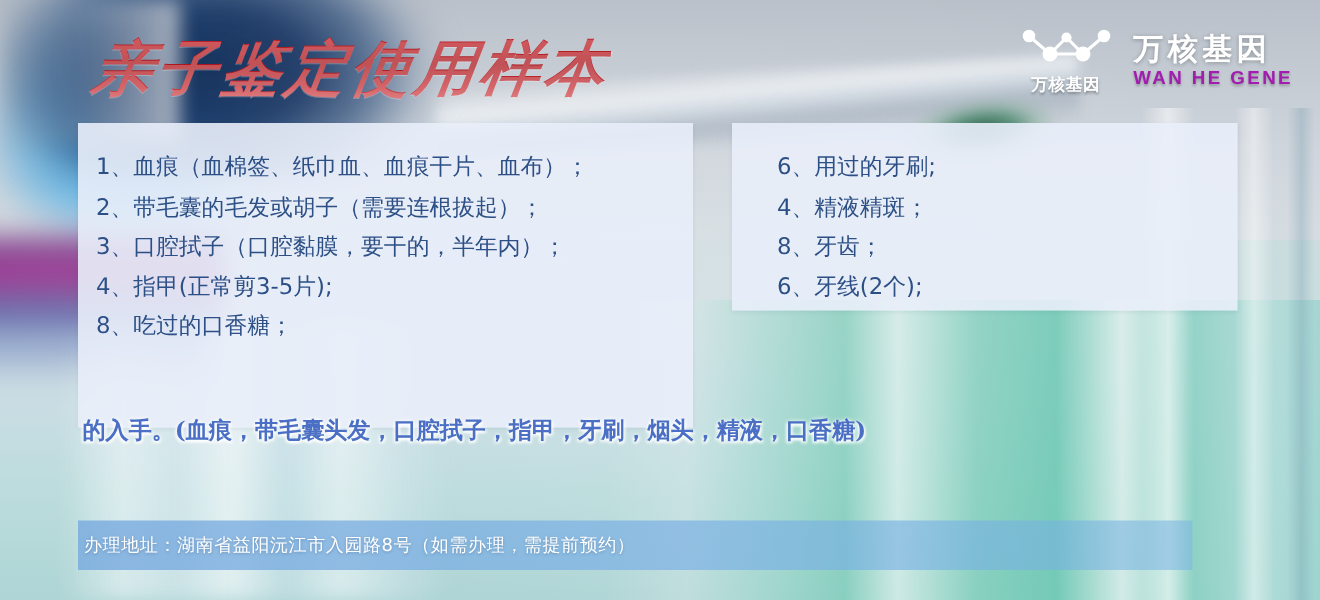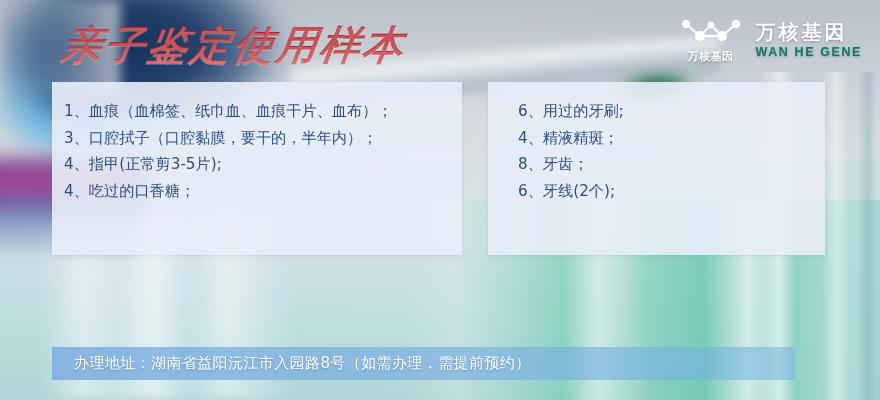--- a/index.html
+++ b/index.html
@@ -184,21 +184,21 @@
     text-shadow:0 1px 2px rgba(0,0,0,.35);
   }
   .logo-text{display:flex;flex-direction:column;gap:1px;}
   .logo-text-cn{
     color:#ffffff;font-size:20px;font-weight:bold;letter-spacing:3px;
     font-family:"DejaVu Sans","Liberation Sans",sans-serif;
     text-shadow:0 1px 3px rgba(0,0,0,.30);
     line-height:1.12;
   }
   .logo-text-en{
-    color:#0f766e;font-size:12.5px;font-weight:bold;letter-spacing:1.6px;
+    color:#a21caf;font-size:12.5px;font-weight:bold;letter-spacing:1.6px;
     font-family:"Liberation Sans",sans-serif;
     text-shadow:0 1px 2px rgba(0,0,0,.28);
   }
 
   
   .title{
     position:absolute;left:62px;top:18px;
     font-size:40px;font-weight:bold;font-style:italic;
     letter-spacing:3px;white-space:nowrap;
     font-family:"DejaVu Sans","Liberation Sans",sans-serif;
@@ -209,22 +209,22 @@
     text-shadow:0 1px 0 rgba(255,255,255,.25);
     transform:skewX(-8deg);
   }
 
   
   .panel{
     position:absolute;top:82px;
     background:rgba(233,238,250,.90);
     box-shadow:0 1px 3px rgba(60,80,110,.10);
   }
-  .panel-left{left:52px;width:410px;height:173px;}
-  .panel-right{left:488px;width:337px;height:173px;}
+  .panel-left{left:52px;width:410px;height:203px;}
+  .panel-right{left:488px;width:337px;height:125px;}
   .panel ol{margin:0;padding:0;list-style:none;}
   .panel li{
     color:#2c4f86;
     font-size:15.2px;
     line-height:26.5px;
     white-space:nowrap;
     font-family:"DejaVu Sans","Liberation Sans",sans-serif;
   }
   .panel-left ol{padding:16px 0 0 12px;}
   .panel-right ol{padding:16px 0 0 30px;}
@@ -246,22 +246,22 @@
   .addr-bar{
     position:absolute;left:52px;top:347px;width:743px;height:33px;
     background:linear-gradient(90deg,
       rgba(116,168,222,.78) 0%,
       rgba(124,176,228,.72) 45%,
       rgba(118,176,226,.62) 78%,
       rgba(120,180,226,.55) 100%);
     display:flex;align-items:center;
   }
   .addr-text{
-    color:#ffffff;font-size:15px;letter-spacing:.4px;white-space:nowrap;
-    padding-left:22px;
+    color:#ffffff;font-size:12px;letter-spacing:.4px;white-space:nowrap;
+    padding-left:4px;
     font-family:"DejaVu Sans","Liberation Sans",sans-serif;
     text-shadow:0 1px 2px rgba(40,70,110,.35);
   }
 </style>
 </head>
 <body>
 
 <div id="poster">
 
   <div class="bg-layer bg-base"></div>
@@ -305,35 +305,37 @@
     </div>
     <div class="logo-text">
       <span class="logo-text-cn">万核基因</span>
       <span class="logo-text-en">WAN HE GENE</span>
     </div>
   </div>
 
   <div class="panel panel-left">
     <ol>
       <li>1、血痕（血棉签、纸巾血、血痕干片、血布）；</li>
+      <li>2、带毛囊的毛发或胡子（需要连根拔起）；</li>
       <li>3、口腔拭子（口腔黏膜，要干的，半年内）；</li>
       <li>4、指甲(正常剪3-5片);</li>
-      <li>4、吃过的口香糖；</li>
+      <li>8、吃过的口香糖；</li>
     </ol>
   </div>
 
   <div class="panel panel-right">
     <ol>
       <li>6、用过的牙刷;</li>
       <li>4、精液精斑；</li>
       <li>8、牙齿；</li>
       <li>6、牙线(2个);</li>
     </ol>
   </div>
 
   <div class="note">
+    <div class="note-line">的入手。(血痕，带毛囊头发，口腔拭子，指甲，牙刷，烟头，精液，口香糖)</div>
   </div>
 
   <div class="addr-bar">
     <span class="addr-text">办理地址：湖南省益阳沅江市入园路8号（如需办理，需提前预约）</span>
   </div>
 
 </div>
 
 </body></html>

